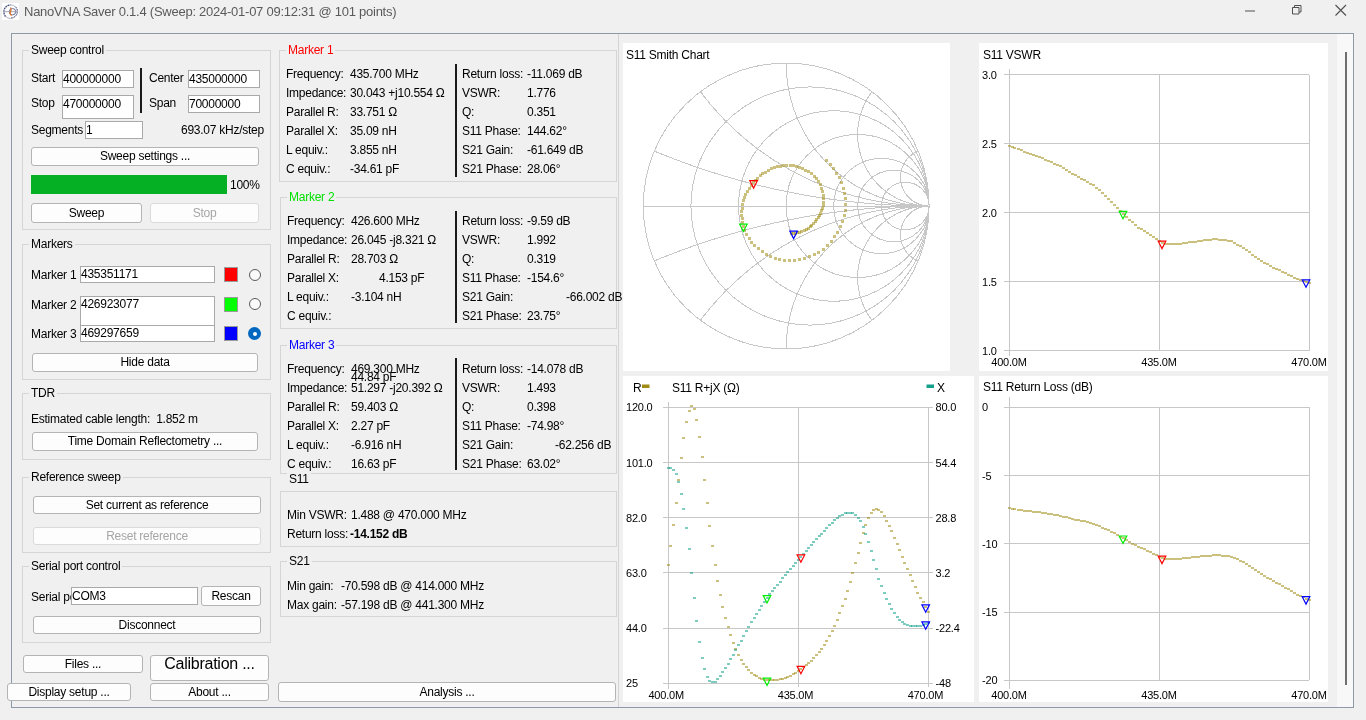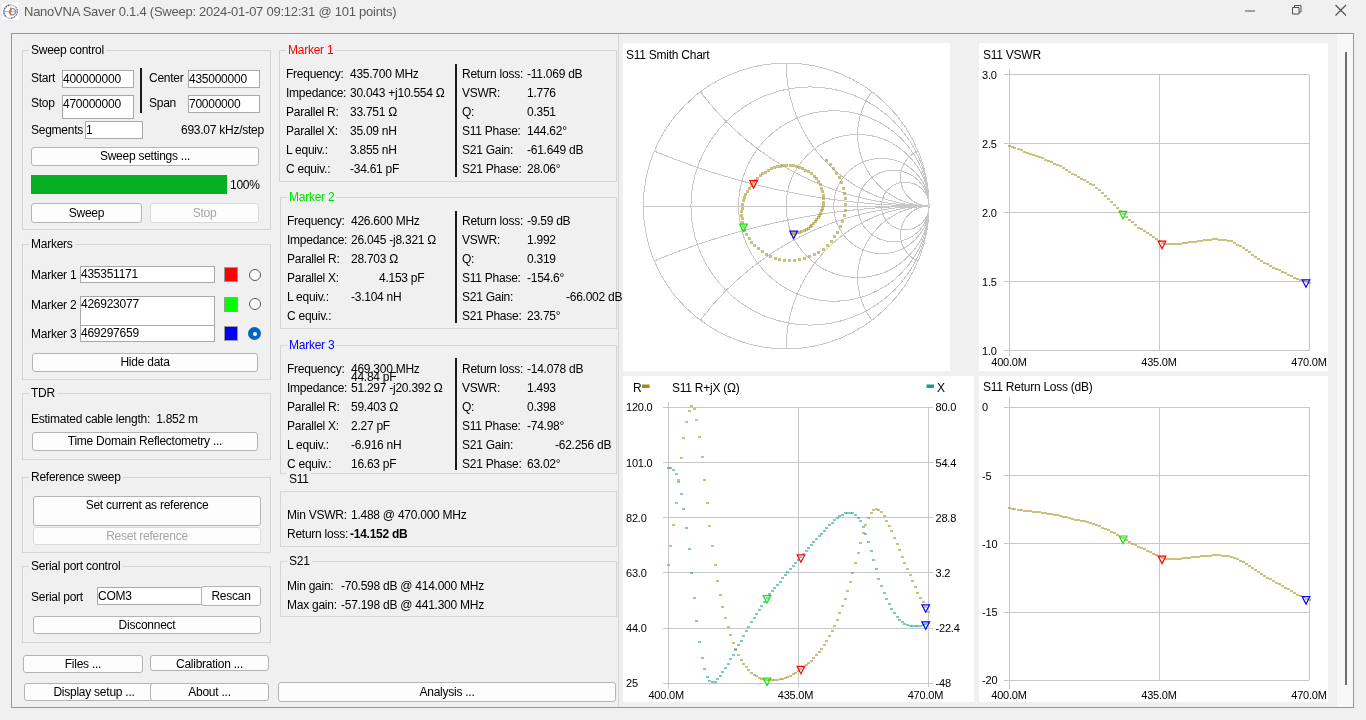--- a/index.html
+++ b/index.html
@@ -69,31 +69,31 @@
 <div class="abs" style="left:224px;top:326px;width:14px;height:15px;background:#0000ff;border:1px solid #9a9a9a"></div>
 <div class="abs" style="left:248px;top:327px;width:13px;height:13px;border-radius:50%;background:#0067c0"></div>
 <div class="abs" style="left:252.5px;top:331.5px;width:4.5px;height:4.5px;border-radius:50%;background:#fff"></div>
 <div class="btn" style="left:32px;top:353px;width:226px;height:19px;line-height:17px;font-size:12px">Hide data</div>
 <div class="gb" style="left:22px;top:393px;width:249px;height:67px"></div>
 <div class="gbl" style="left:29px;top:386px;color:#000">TDR</div>
 <div class="lbl" style="left:31px;top:412px;">Estimated cable length:&nbsp; 1.852 m</div>
 <div class="btn" style="left:32px;top:432px;width:226px;height:19px;line-height:17px;font-size:12px">Time Domain Reflectometry ...</div>
 <div class="gb" style="left:22px;top:477px;width:249px;height:76px"></div>
 <div class="gbl" style="left:29px;top:470px;color:#000">Reference sweep</div>
-<div class="btn" style="left:33px;top:496px;width:228px;height:30px;line-height:16px;font-size:12px">Set current as reference</div>
+<div class="btn" style="left:33px;top:496px;width:228px;height:18px;line-height:16px;font-size:12px">Set current as reference</div>
 <div class="btn dis" style="left:33px;top:527px;width:228px;height:18px;line-height:16px;font-size:12px">Reset reference</div>
 <div class="gb" style="left:22px;top:566px;width:249px;height:77px"></div>
 <div class="gbl" style="left:29px;top:559px;color:#000">Serial port control</div>
 <div class="lbl" style="left:31px;top:590px;">Serial port</div>
-<div class="inp" style="left:97px;top:587px;width:107px;height:18px;line-height:16px">COM3</div>
+<div class="inp" style="left:71px;top:587px;width:127px;height:18px;line-height:16px">COM3</div>
 <div class="btn" style="left:201px;top:586px;width:60px;height:20px;line-height:18px;font-size:12px">Rescan</div>
 <div class="btn" style="left:33px;top:616px;width:228px;height:18px;line-height:16px;font-size:12px">Disconnect</div>
 <div class="btn" style="left:23px;top:655px;width:120px;height:18px;line-height:16px;font-size:12px">Files ...</div>
-<div class="btn" style="left:150px;top:655px;width:119px;height:16px;line-height:16px;font-size:12px">Calibration ...</div>
-<div class="btn" style="left:24px;top:683px;width:140px;height:18px;line-height:16px;font-size:12px">Display setup ...</div>
+<div class="btn" style="left:150px;top:655px;width:119px;height:26px;line-height:16px;font-size:16px">Calibration ...</div>
+<div class="btn" style="left:7px;top:683px;width:124px;height:18px;line-height:16px;font-size:12px">Display setup ...</div>
 <div class="btn" style="left:150px;top:683px;width:119px;height:18px;line-height:16px;font-size:12px">About ...</div>
 <div class="btn" style="left:278px;top:682px;width:338px;height:20px;line-height:18px;font-size:12px">Analysis ...</div>
 <div class="gb" style="left:279px;top:50px;width:338px;height:132px"></div>
 <div class="gbl" style="left:286px;top:43px;color:#ff0000">Marker 1</div>
 <div class="lbl" style="left:286px;top:67px;">Frequency:</div>
 <div class="lbl" style="left:350px;top:67px;">435.700 MHz</div>
 <div class="lbl" style="left:286px;top:86px;">Impedance:</div>
 <div class="lbl" style="left:350px;top:86px;">30.043 +j10.554 Ω</div>
 <div class="lbl" style="left:286px;top:105px;">Parallel R:</div>
 <div class="lbl" style="left:350px;top:105px;">33.751 Ω</div>

